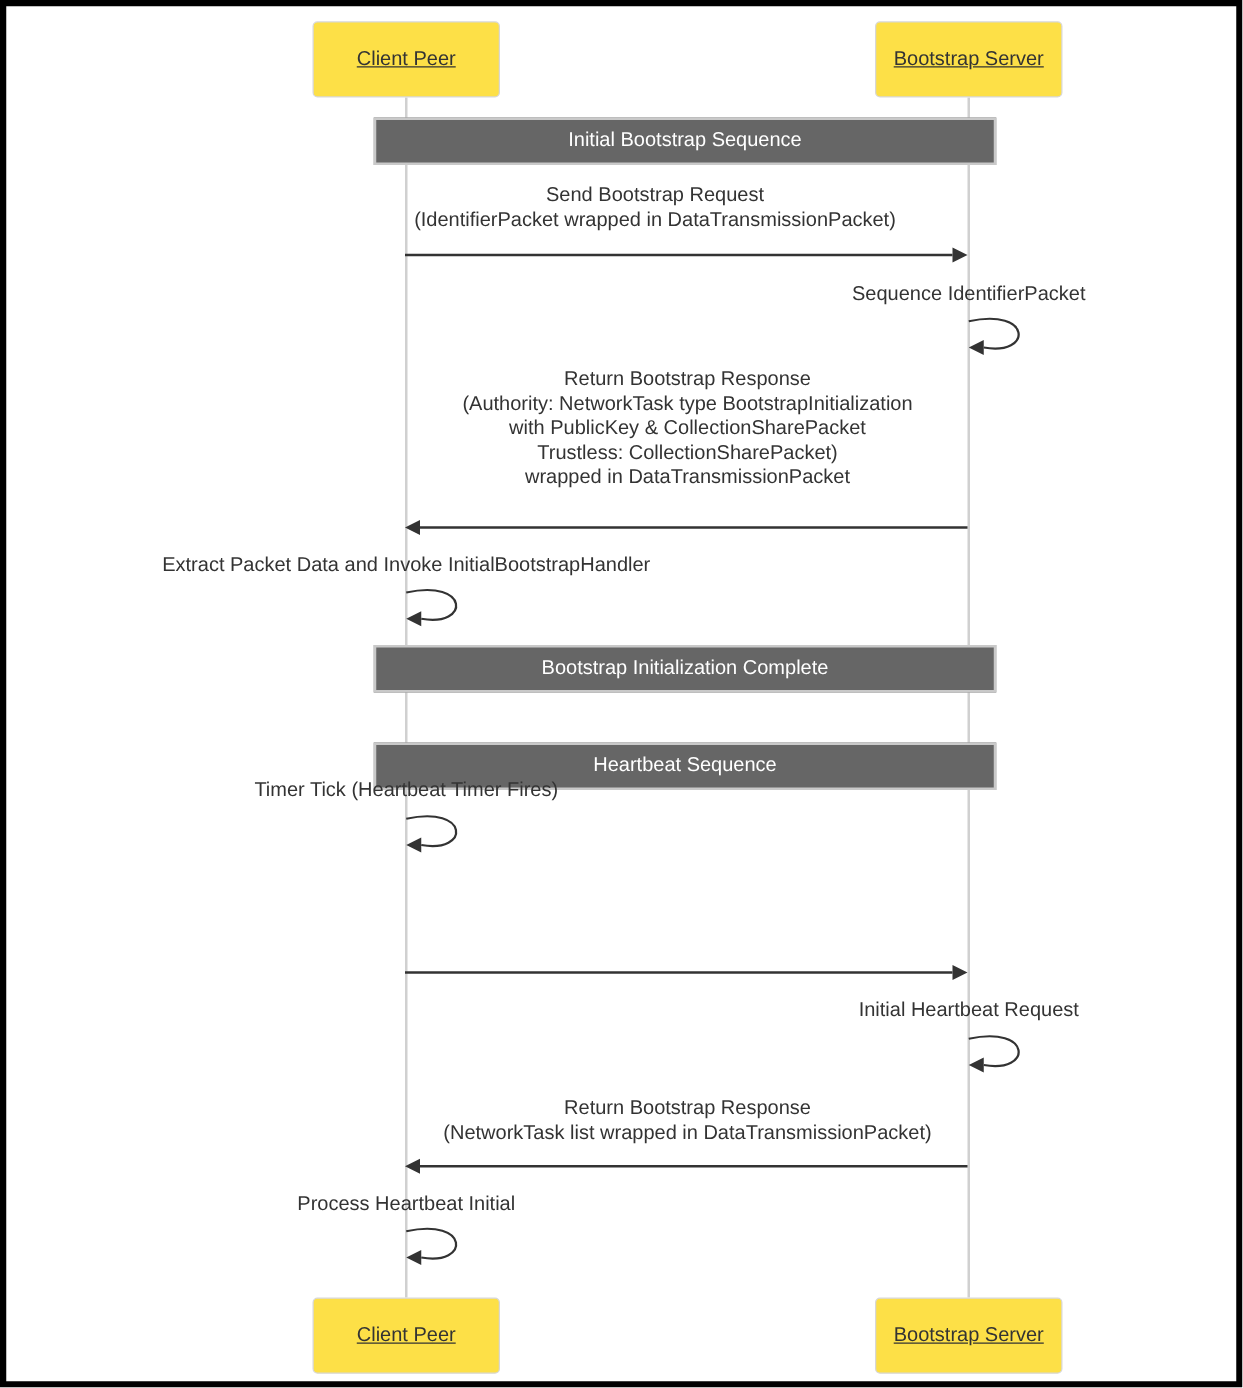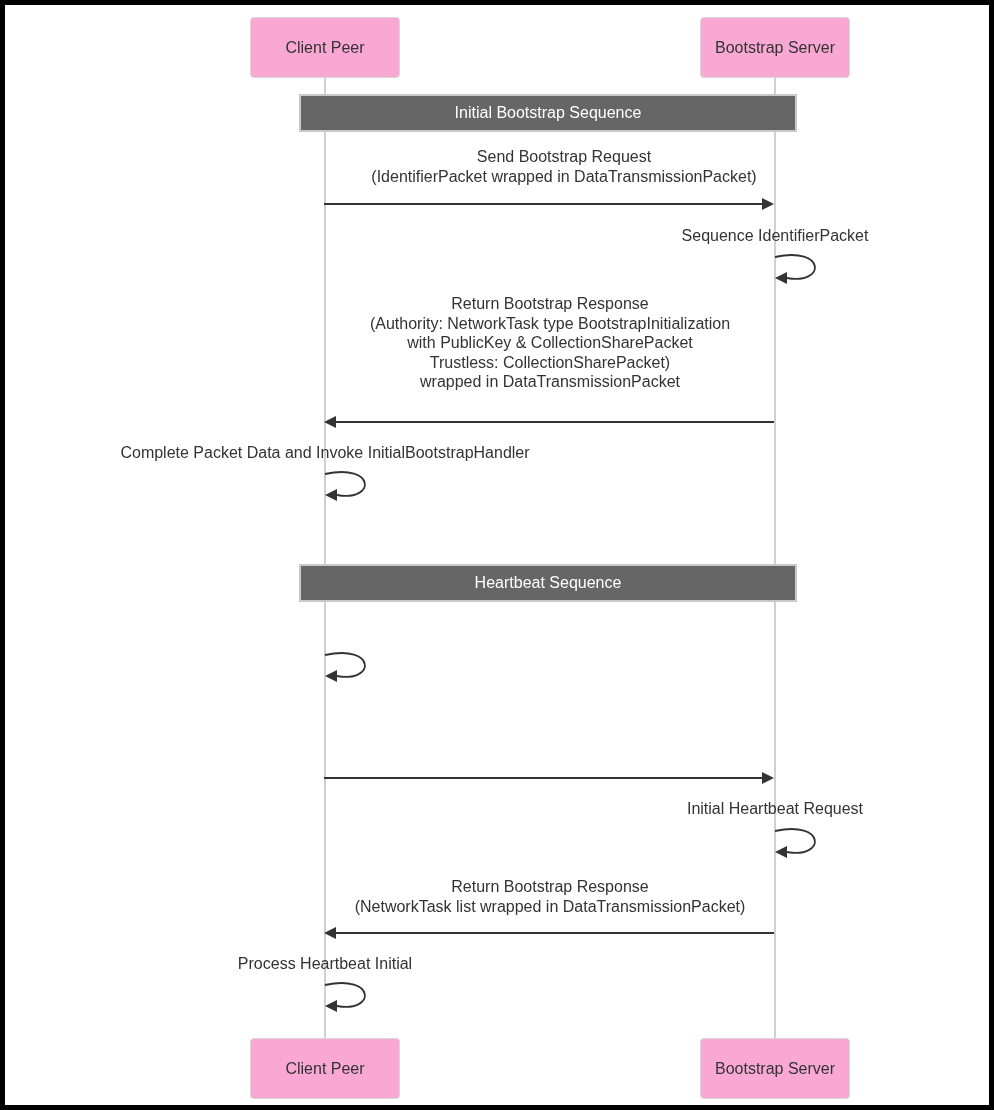--- a/index.html
+++ b/index.html
@@ -21,29 +21,30 @@
     position: absolute;
     top: 73px;
     height: 960px;
     width: 2px;
     background: #d0d0d0;
   }
   .actor-box {
     position: absolute;
     width: 150px;
     height: 61px;
-    background: #f9a8d4;
+    background: #fde047;
     border: 1px solid #d7d7d7;
     border-radius: 4px;
     display: flex;
     align-items: center;
     justify-content: center;
     font-size: 16px;
     color: #333333;
     box-sizing: border-box;
+    text-decoration: underline;
   }
   .section-bar {
     position: absolute;
     left: 294px;
     width: 498px;
     height: 38px;
     background: #666666;
     border: 2px solid #c9c9c9;
     box-sizing: border-box;
     display: flex;
@@ -85,21 +86,21 @@
     <span>Client Peer</span>
   </div>
   <div class="actor-box" style="left:695px; top:12px">
     <span>Bootstrap Server</span>
   </div>
 
   <div class="section-bar" style="top:89px">
     <span>Initial Bootstrap Sequence</span>
   </div>
 
-  <div class="msg-text" style="left:559px; top:142px">Send Bootstrap Request
+  <div class="msg-text" style="left:519px; top:142px">Send Bootstrap Request
 (IdentifierPacket wrapped in DataTransmissionPacket)</div>
   <svg class="arrow" style="top:192px" viewBox="0 0 452 14">
     <line x1="0" y1="7" x2="438" y2="7" stroke="#333333" stroke-width="2"></line>
     <polygon points="438,1 450,7 438,13" fill="#333333"></polygon>
   </svg>
 
   <div class="msg-text" style="left:770px; top:221px">Sequence IdentifierPacket</div>
   <svg class="selfloop" style="left:769px; top:246px" viewBox="0 0 62 36">
     <path d="M1,6 C52,-5 52,34 13,27" fill="none" stroke="#333333" stroke-width="1.8"></path>
     <polygon points="13,21 1,27 13,33" fill="#333333"></polygon>
@@ -108,31 +109,35 @@
   <div class="msg-text" style="left:545px; top:289px">Return Bootstrap Response
 (Authority: NetworkTask type BootstrapInitialization
 with PublicKey &amp; CollectionSharePacket
 Trustless: CollectionSharePacket)
 wrapped in DataTransmissionPacket</div>
   <svg class="arrow" style="top:410px" viewBox="0 0 452 14">
     <line x1="12" y1="7" x2="450" y2="7" stroke="#333333" stroke-width="2"></line>
     <polygon points="12,1 0,7 12,13" fill="#333333"></polygon>
   </svg>
 
-  <div class="msg-text" style="left:320px; top:438px">Complete Packet Data and Invoke InitialBootstrapHandler</div>
+  <div class="msg-text" style="left:320px; top:438px">Extract Packet Data and Invoke InitialBootstrapHandler</div>
   <svg class="selfloop" style="left:319px; top:463px" viewBox="0 0 62 36">
     <path d="M1,6 C52,-5 52,34 13,27" fill="none" stroke="#333333" stroke-width="1.8"></path>
     <polygon points="13,21 1,27 13,33" fill="#333333"></polygon>
   </svg>
 
+  <div class="section-bar" style="top:511px">
+    <span>Bootstrap Initialization Complete</span>
+  </div>
 
-  <div class="section-bar" style="top:559px">
+  <div class="section-bar" style="top:589px">
     <span>Heartbeat Sequence</span>
   </div>
 
+  <div class="msg-text" style="left:320px; top:618px">Timer Tick (Heartbeat Timer Fires)</div>
   <svg class="selfloop" style="left:319px; top:644px" viewBox="0 0 62 36">
     <path d="M1,6 C52,-5 52,34 13,27" fill="none" stroke="#333333" stroke-width="1.8"></path>
     <polygon points="13,21 1,27 13,33" fill="#333333"></polygon>
   </svg>
 
   <svg class="arrow" style="top:766px" viewBox="0 0 452 14">
     <line x1="0" y1="7" x2="438" y2="7" stroke="#333333" stroke-width="2"></line>
     <polygon points="438,1 450,7 438,13" fill="#333333"></polygon>
   </svg>
 

